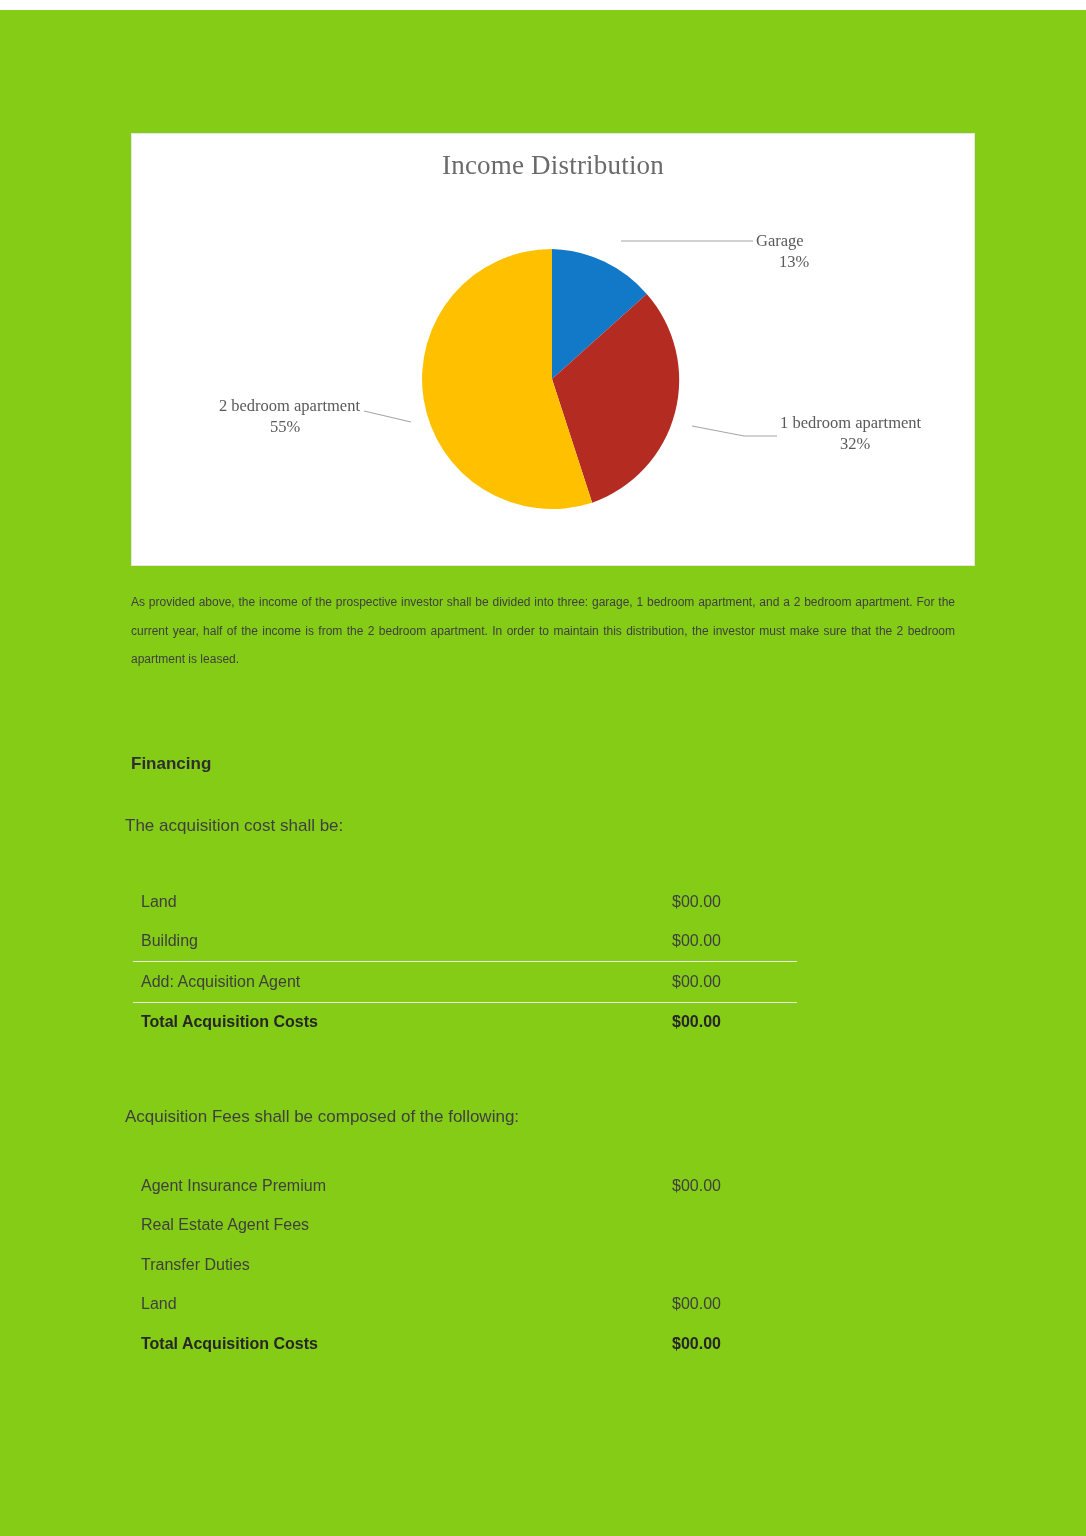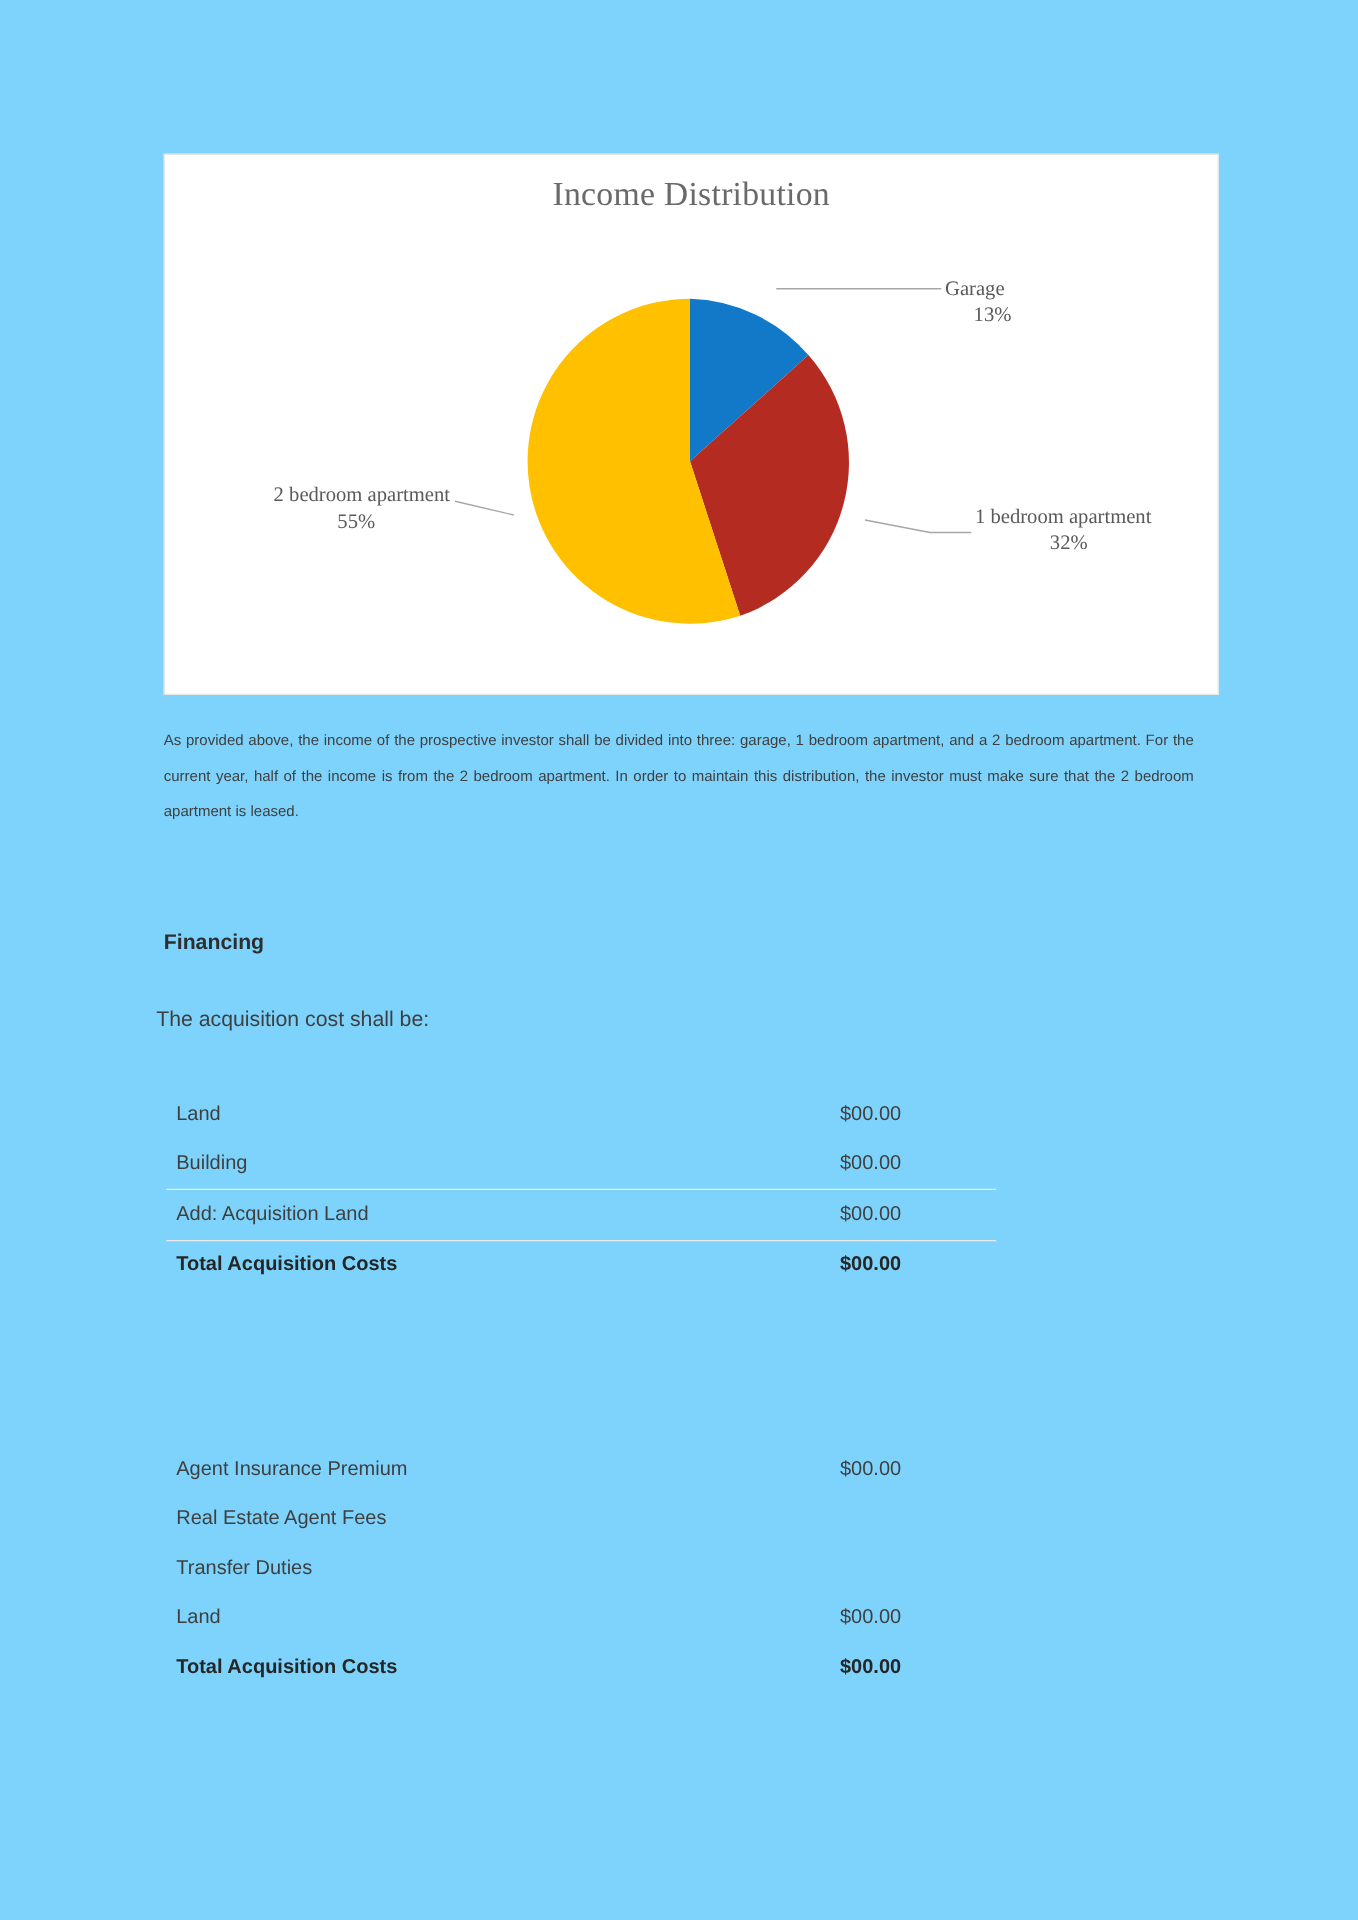--- a/index.html
+++ b/index.html
@@ -12,21 +12,22 @@
     height: 1536px;
     position: relative;
     font-family: "Liberation Sans", sans-serif;
     color: #3b3b3b;
     overflow: hidden;
   }
 
   .page {
     position: absolute;
     inset: 0;
-    background: #7dd3fc;
+    background: #84cc16;
+    margin-top: 10px;
   }
 
   
   .chart-frame {
     position: absolute;
     left: 131px;
     top: 123px;
     width: 844px;
     height: 433px;
     border: 1px solid #e6e6e6;
@@ -166,30 +167,31 @@
     <tbody>
       <tr>
         <td class="c-label">Land</td>
         <td class="c-value">$00.00</td>
       </tr>
       <tr class="rule-below">
         <td class="c-label">Building</td>
         <td class="c-value">$00.00</td>
       </tr>
       <tr class="rule-below">
-        <td class="c-label">Add: Acquisition Land</td>
+        <td class="c-label">Add: Acquisition Agent</td>
         <td class="c-value">$00.00</td>
       </tr>
       <tr class="bold-row">
         <td class="c-label">Total Acquisition Costs</td>
         <td class="c-value">$00.00</td>
       </tr>
     </tbody>
   </table>
 
+  <div class="lead-line l-acq-fees">Acquisition Fees shall be composed of the following:</div>
 
   <table class="cost-table t-fees">
     <tbody>
       <tr>
         <td class="c-label">Agent Insurance Premium</td>
         <td class="c-value">$00.00</td>
       </tr>
       <tr>
         <td class="c-label">Real Estate Agent Fees</td>
         <td class="c-value"></td>

